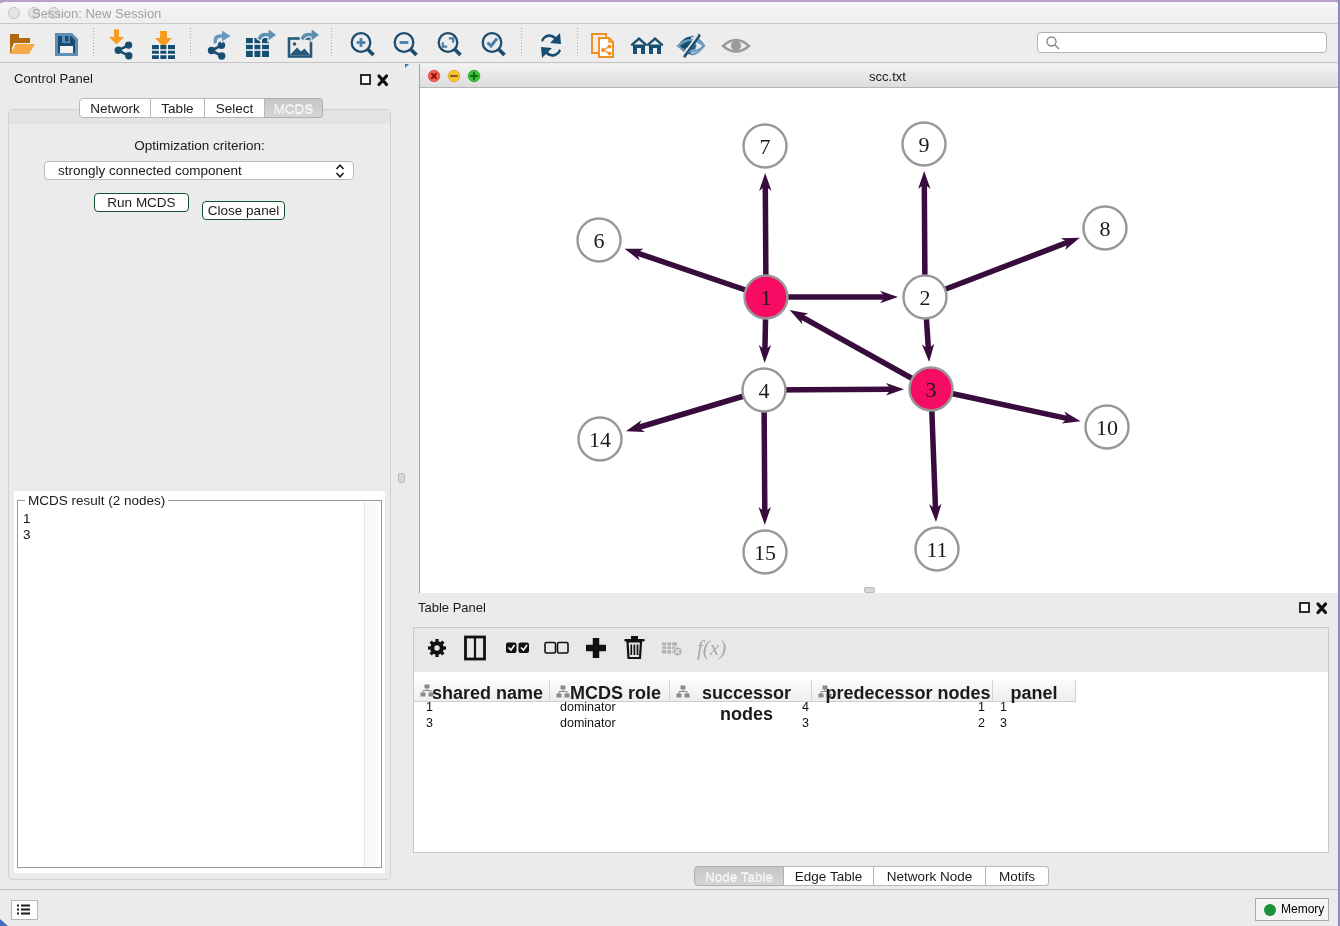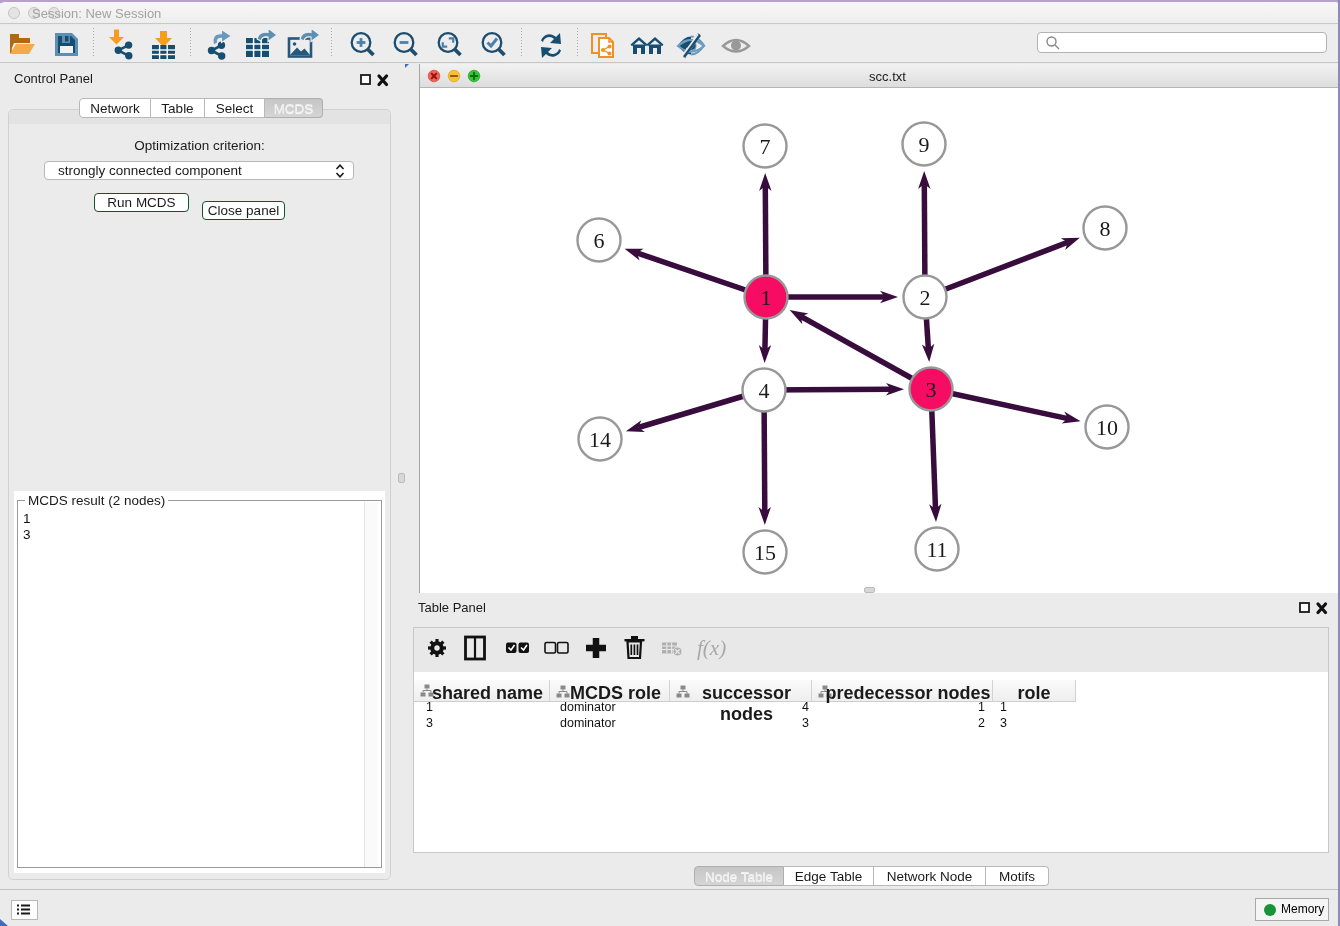--- a/index.html
+++ b/index.html
@@ -428,21 +428,21 @@
             </svg>
             <div class="txt">successor nodes</div>
           </div>
         <div class="th" style="left:398px; width:181px;">
             <svg width="14" height="13" style="position:absolute;left:6px;top:5px;">
               <use href="#sitemap"></use>
             </svg>
             <div class="txt">predecessor nodes</div>
           </div>
         <div class="th" style="left:579px; width:83px;">
-            <div class="txt" style="padding-left:0;">role</div>
+            <div class="txt" style="padding-left:0;">panel</div>
           </div>
       </div>
       <div id="tp-rows">
         <div class="cell" style="left:12px; top:28px;">1</div>
         <div class="cell" style="left:146px; top:28px;">dominator</div>
         <div class="cell" style="left:370px; top:28px; width:25px; text-align:right;">4</div>
         <div class="cell" style="left:546px; top:28px; width:25px; text-align:right;">1</div>
         <div class="cell" style="left:586px; top:28px;">1</div>
         <div class="cell" style="left:12px; top:44px;">3</div>
         <div class="cell" style="left:146px; top:44px;">dominator</div>

